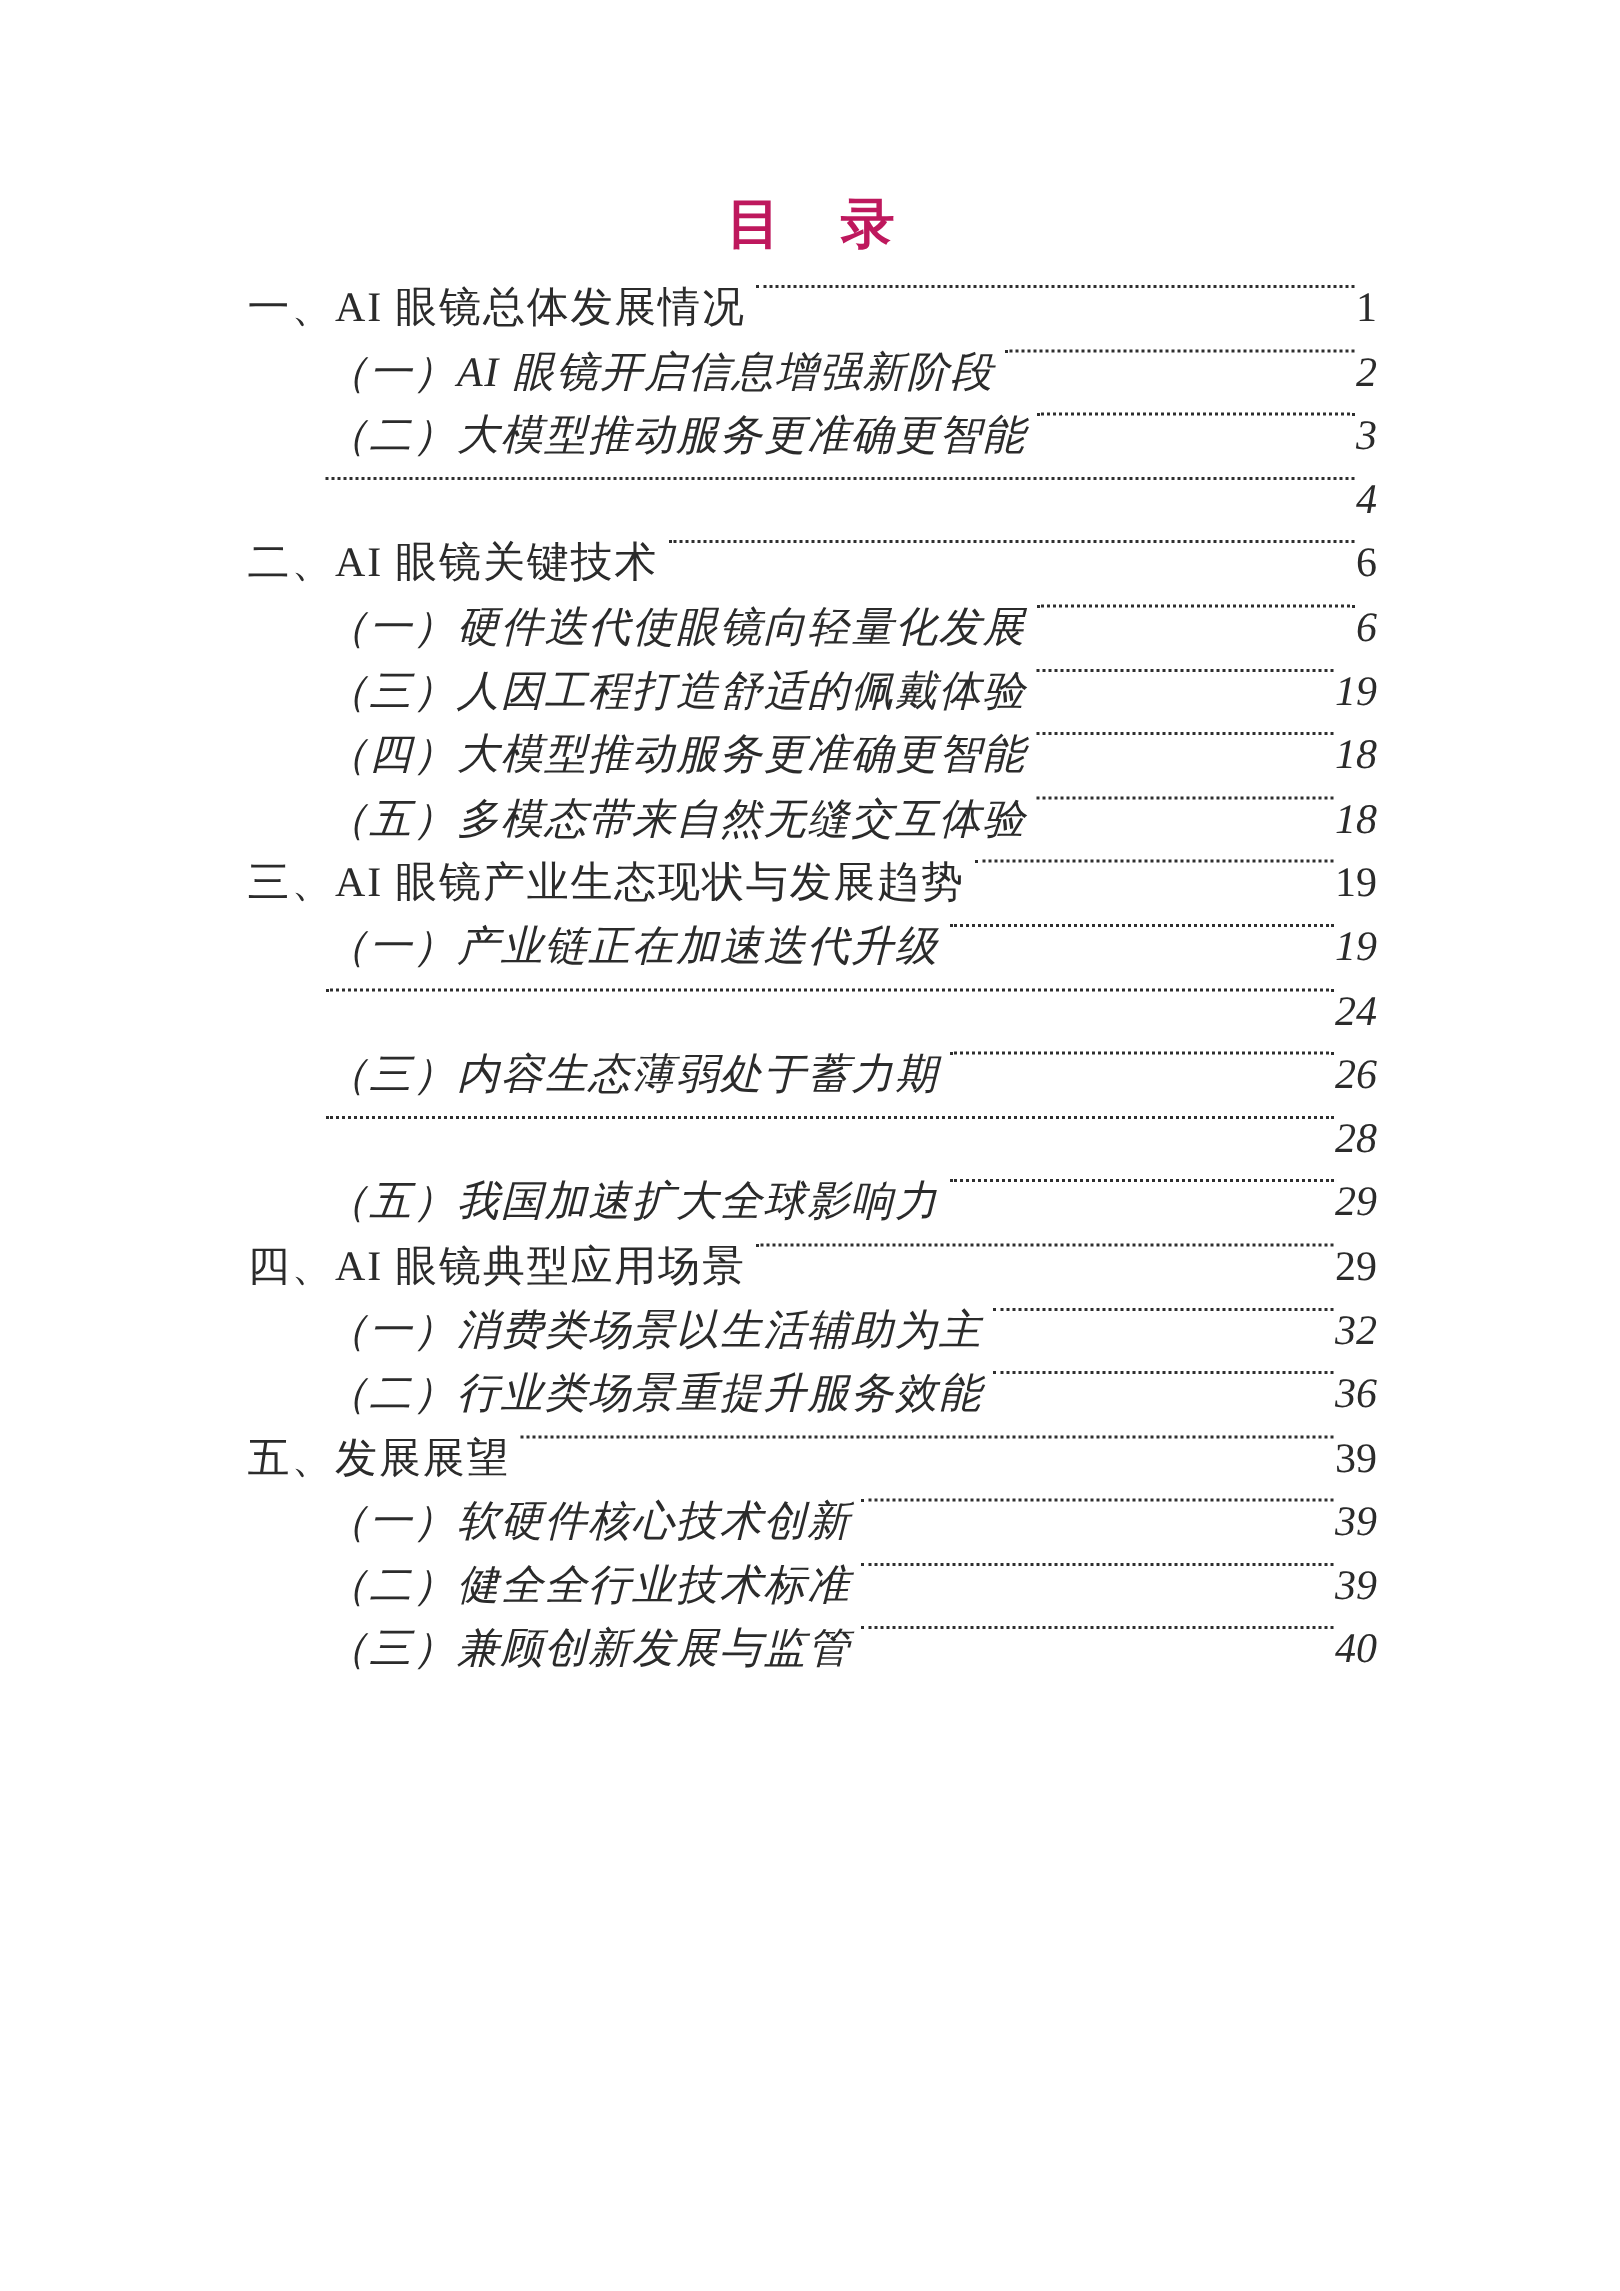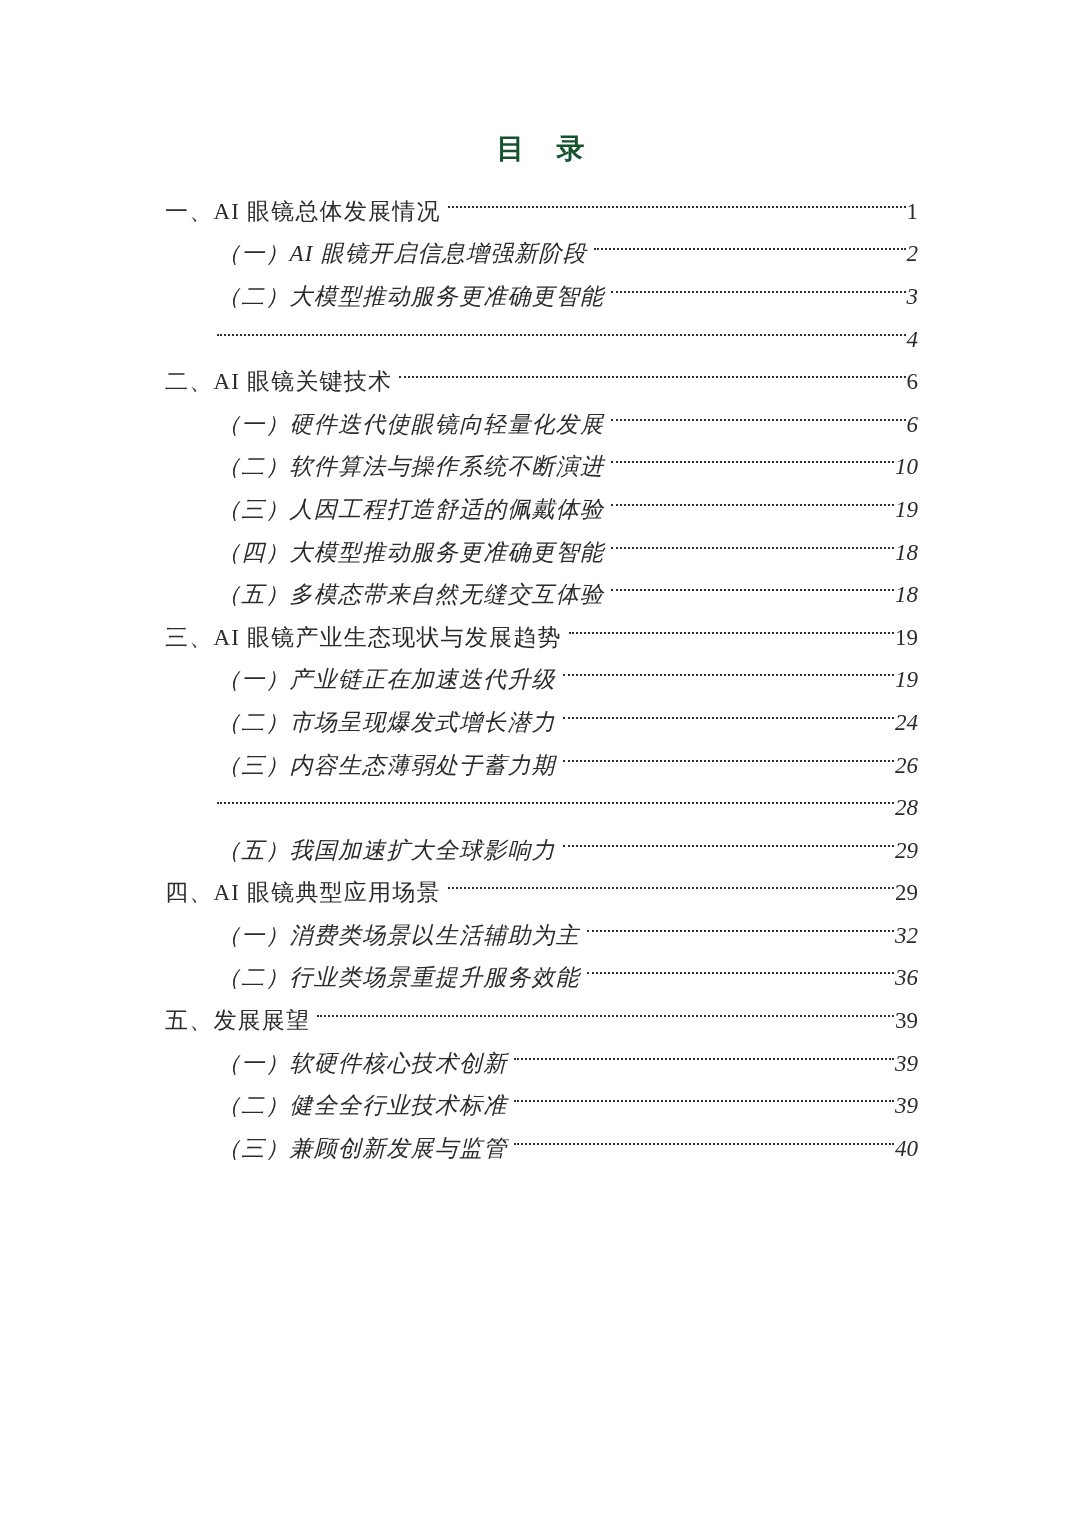--- a/index.html
+++ b/index.html
@@ -13,35 +13,35 @@
     height: 1527px;
     background: #ffffff;
     box-sizing: border-box;
     padding: 126px 162px 0 165px;
     overflow: hidden;
     font-family: "Liberation Serif", "DejaVu Serif", serif;
     color: #2b2b2b;
   }
   .doc-title {
     text-align: center;
-    font-size: 28px;
+    font-size: 36px;
     line-height: 46px;
     font-weight: bold;
-    color: #14532d;
+    color: #be185d;
     letter-spacing: 2px;
     margin: 0 0 18px 0;
   }
   .toc {
     width: 100%;
   }
   .toc-row {
     display: flex;
-    align-items: center;
+    align-items: flex-start;
     height: 42.6px;
-    font-size: 23px;
+    font-size: 28px;
     letter-spacing: 1.2px;
     cursor: pointer;
   }
   .toc-row.level-2 {
     padding-left: 52px;
     font-style: italic;
   }
   .toc-label {
     white-space: nowrap;
     line-height: 31px;
@@ -96,25 +96,20 @@
       <span class="toc-dots"></span>
       <span class="toc-page">6</span>
     </div>
 
     <div class="toc-row level-2">
       <span class="toc-label">（一）硬件迭代使眼镜向轻量化发展</span>
       <span class="toc-dots"></span>
       <span class="toc-page">6</span>
     </div>
 
-    <div class="toc-row level-2">
-      <span class="toc-label">（二）软件算法与操作系统不断演进</span>
-      <span class="toc-dots"></span>
-      <span class="toc-page">10</span>
-    </div>
 
     <div class="toc-row level-2">
       <span class="toc-label">（三）人因工程打造舒适的佩戴体验</span>
       <span class="toc-dots"></span>
       <span class="toc-page">19</span>
     </div>
 
     <div class="toc-row level-2">
       <span class="toc-label">（四）大模型推动服务更准确更智能</span>
       <span class="toc-dots"></span>
@@ -133,21 +128,20 @@
       <span class="toc-page">19</span>
     </div>
 
     <div class="toc-row level-2">
       <span class="toc-label">（一）产业链正在加速迭代升级</span>
       <span class="toc-dots"></span>
       <span class="toc-page">19</span>
     </div>
 
     <div class="toc-row level-2">
-      <span class="toc-label">（二）市场呈现爆发式增长潜力</span>
       <span class="toc-dots"></span>
       <span class="toc-page">24</span>
     </div>
 
     <div class="toc-row level-2">
       <span class="toc-label">（三）内容生态薄弱处于蓄力期</span>
       <span class="toc-dots"></span>
       <span class="toc-page">26</span>
     </div>
 

